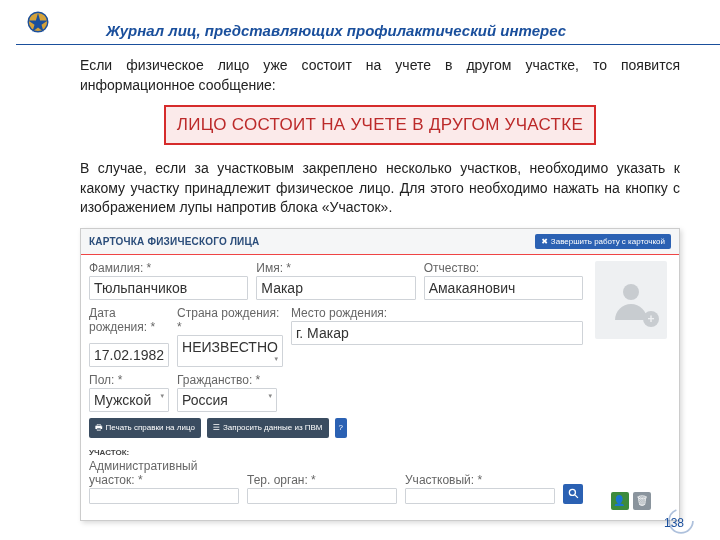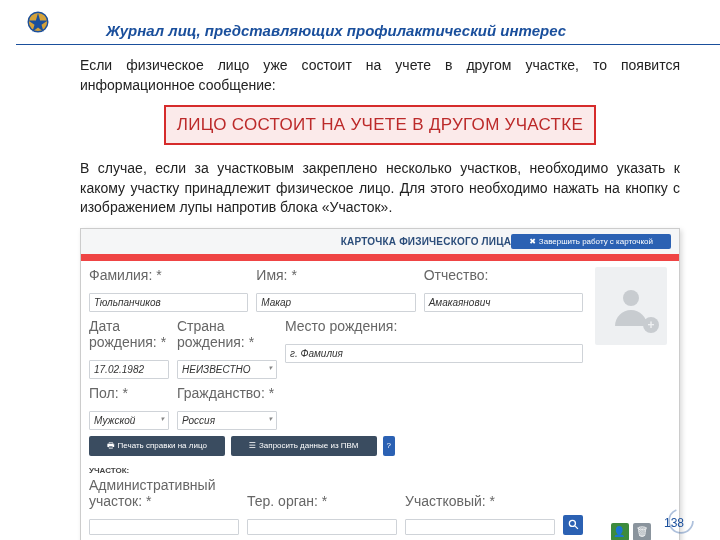--- a/index.html
+++ b/index.html
@@ -68,37 +68,37 @@
   .screenshot {
     margin-top: 8px;
     border: 1px solid #ccc;
     box-shadow: 2px 2px 5px rgba(0,0,0,0.15);
     background: #fff;
     font-size: 9px;
     color: #555;
   }
   .card-header {
     background: #f5f6f7;
-    border-bottom: 7px solid #ef4444;
+    border-bottom: 1px solid #ef4444;
     padding: 5px 8px;
     display: flex;
     align-items: center;
-    justify-content: flex-end;
+    justify-content: space-between;
   }
   .card-header-title {
     color: #2b4d7a;
     font-weight: bold;
     font-size: 10px;
     letter-spacing: 0.2px;
   }
   .btn {
     background: #2b61b3;
     color: #fff;
     font-size: 8px;
-    padding: 3px 18px;
+    padding: 3px 6px;
     border-radius: 2px;
     display: inline-flex;
     align-items: center;
     gap: 3px;
     cursor: pointer;
   }
   .btn.small { padding: 2px 4px; }
   .btn.dark { background: #3a4c60; }
   .card-body {
     padding: 6px 8px 10px 8px;
@@ -147,36 +147,35 @@
   .row {
     display: flex;
     gap: 8px;
     margin-bottom: 6px;
   }
   .field {
     display: flex;
     flex-direction: column;
     flex: 1;
   }
-  .field.narrow { flex: 0 0 80px; }
+  .field.narrow { flex: 0 0 80px; justify-content: space-between; }
   .field.mid { flex: 0 0 100px; }
   .label {
-    font-size: 14px;
+    font-size: 12px;
     color: #666;
-    margin-bottom: 10px;
+    margin-bottom: 1px;
   }
   .input {
     border: 1px solid #cfd3d8;
     background: #fff;
     padding: 3px 4px;
-    font-size: 10px;
+    font-size: 14px;
     color: #333;
     border-radius: 1px;
     min-height: 16px;
-    font-style: italic;
   }
   .input.select::after {
     content: "▾";
     float: right;
     color: #888;
     font-size: 7px;
   }
   .toolbar-row {
     display: flex;
     gap: 6px;
@@ -264,21 +263,21 @@
           <div class="field narrow">
             <span class="label">Дата рождения: *</span>
             <div class="input">17.02.1982</div>
           </div>
           <div class="field mid">
             <span class="label">Страна рождения: *</span>
             <div class="input select">НЕИЗВЕСТНО</div>
           </div>
           <div class="field">
             <span class="label">Место рождения:</span>
-            <div class="input">г. Фамилия</div>
+            <div class="input">г. Макар</div>
           </div>
         </div>
 
         <div class="row">
           <div class="field narrow">
             <span class="label">Пол: *</span>
             <div class="input select">Мужской</div>
           </div>
           <div class="field mid">
             <span class="label">Гражданство: *</span>

